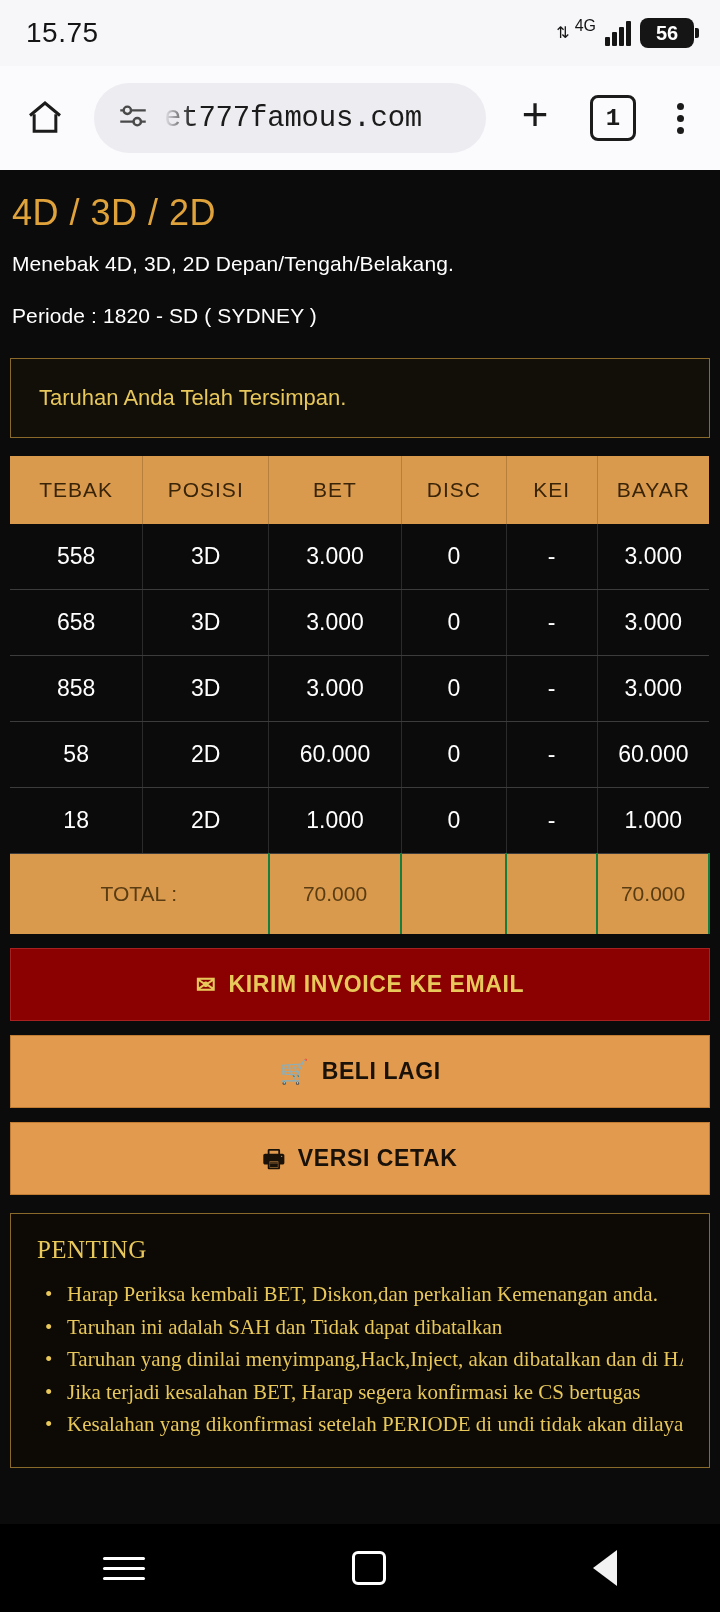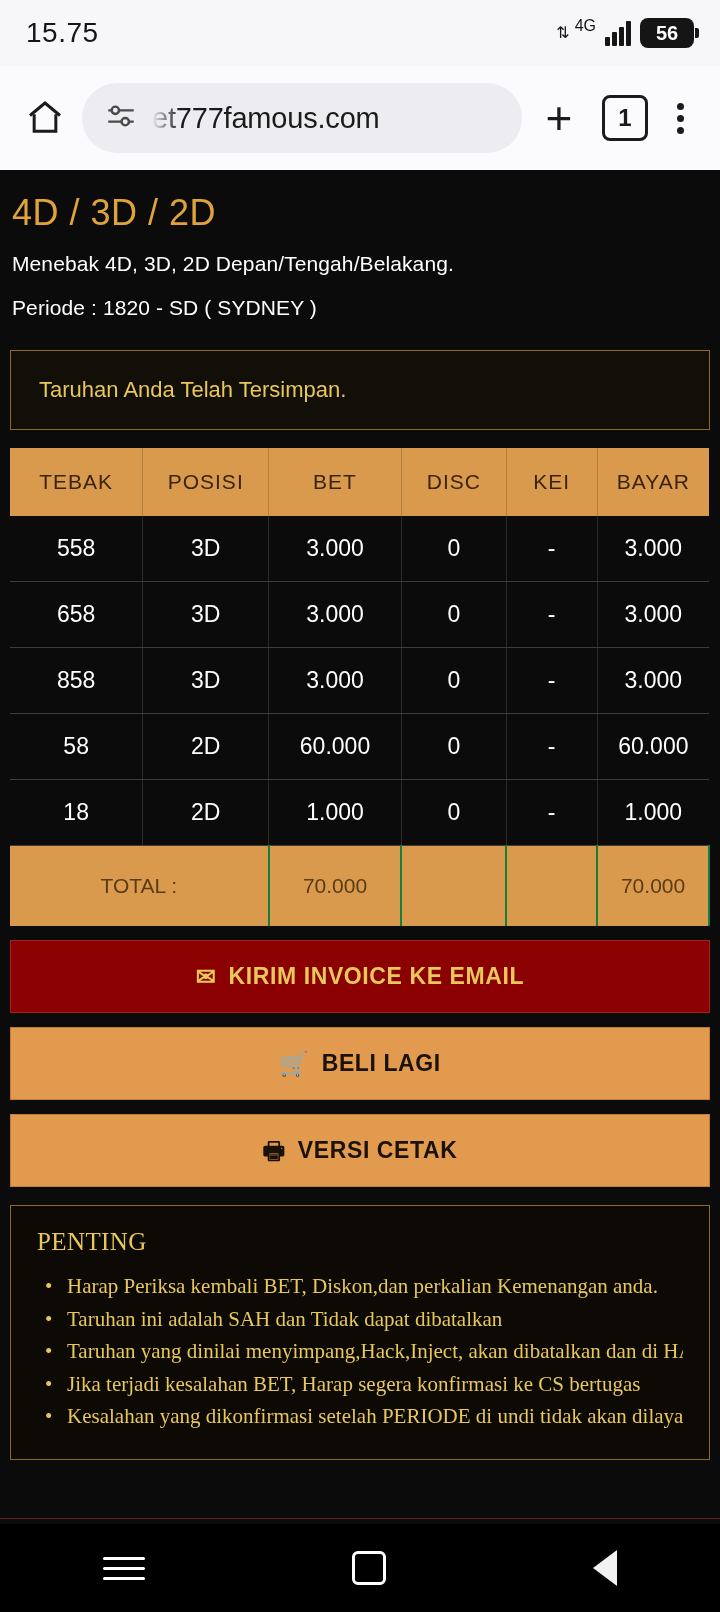--- a/index.html
+++ b/index.html
@@ -93,22 +93,23 @@
     font-weight: bold;
   }
 
   
   .browserbar {
     height: 104px;
     background: #fbfbfd;
     display: flex;
     align-items: center;
     padding: 0 18px;
-    gap: 10px;
-    flex: 0 0 auto;
+    gap: 22px;
+    flex: 0 0 auto;
+    font-family: Liberation Mono, monospace;
   }
   .home-btn {
     width: 54px;
     height: 54px;
     display: flex;
     align-items: center;
     justify-content: center;
     flex: 0 0 auto;
   }
   .urlbar {
@@ -189,21 +190,21 @@
     color: #e0a33c;
     font-size: 36px;
     letter-spacing: 0.5px;
     padding: 0 12px;
     margin-bottom: 18px;
   }
   .subtitle, .periode {
     color: #ffffff;
     font-size: 21px;
     padding: 0 12px;
-    margin-bottom: 20px;
+    margin-bottom: 28px;
     letter-spacing: 0.1px;
   }
   .periode { margin-bottom: 30px; }
 
   .alert {
     margin: 0 10px 18px 10px;
     border: 1px solid #8a6a2a;
     background: #120f08;
     padding: 26px 28px;
     color: #e8c85a;

